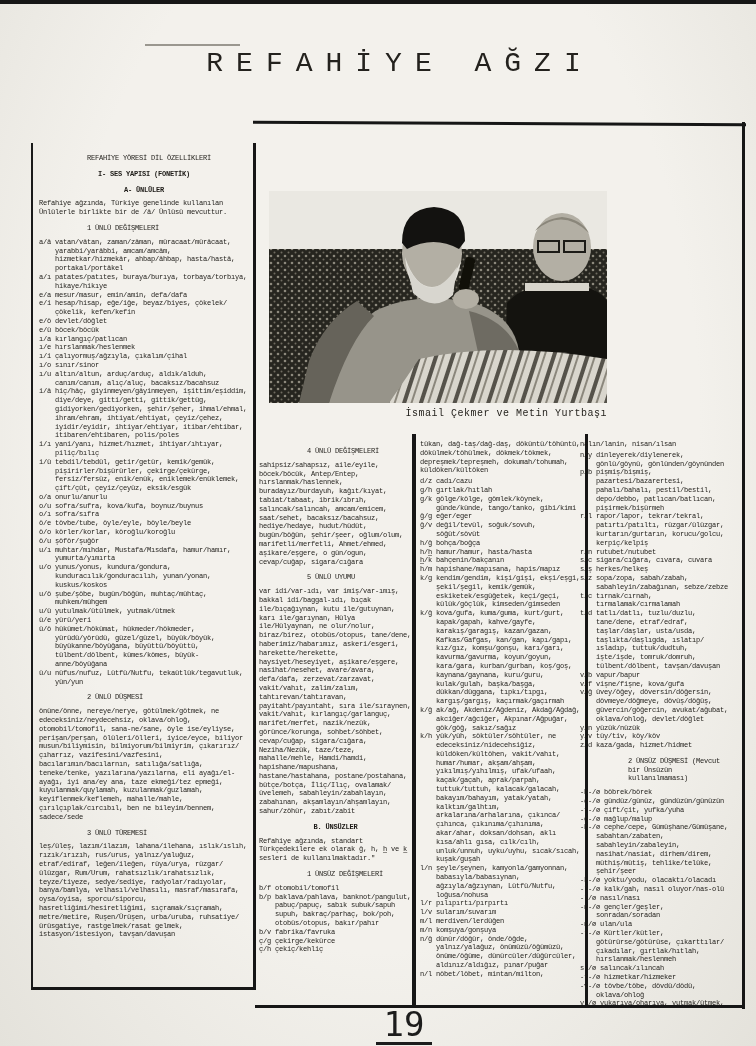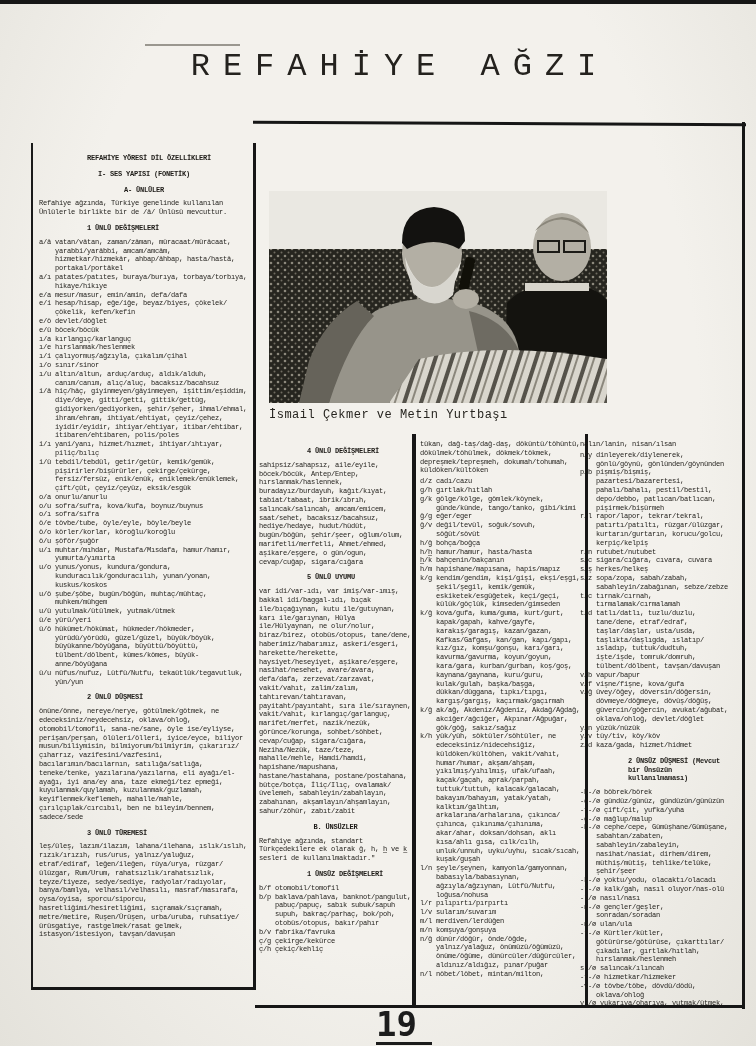--- a/index.html
+++ b/index.html
@@ -13,55 +13,55 @@
   .page{
     position:absolute;inset:0;
     background:
       radial-gradient(ellipse at 50% 40%, #f3f1ec 60%, #e4e2db 100%);
     border-top:4px solid #161616;
   }
   .scanmark{position:absolute;background:#9a978f;}
   .title{
     position:absolute;top:44px;left:0;width:756px;
     text-align:center;padding-left:44px;box-sizing:border-box;
-    font-size:32px;letter-spacing:13px;font-weight:normal;
+    font-size:28px;letter-spacing:13px;font-weight:normal;
     color:#24221e;white-space:nowrap;
   }
   
   .rule{position:absolute;background:#161616;}
   
   .col{
     position:absolute;overflow:hidden;
     font-size:7px;line-height:8.8px;letter-spacing:-0.2px;
     text-align:left;
   }
-  .col .b-h{font-weight:bold;margin:7px 0 5px 0;padding-left:48px;}
+  .col .b-h{font-weight:normal;margin:7px 0 5px 0;padding-left:48px;}
   .col .b-hc{font-weight:bold;text-align:center;margin:7px 0 5px 0;}
   .col .b-p{margin:0 0 2px 0;}
   .col .b-e{padding-left:16px;text-indent:-16px;margin:0;}
   .col1{left:31px;top:139px;width:225px;height:847px;
     border-left:2px solid #1a1a1a;border-right:3px solid #161616;border-bottom:3px solid #161616;
     padding:4px 4px 4px 6px;box-sizing:border-box;}
   .col2{left:259px;top:436px;width:153px;height:566px;}
   .col3{left:420px;top:436px;width:163px;height:566px;}
   .col4{left:580px;top:436px;width:149px;height:566px;}
   .photo{
     position:absolute;left:269px;top:187px;width:338px;height:212px;
     background:#e9e7e2;
   }
   .caption{
     position:absolute;left:269px;top:404px;width:338px;
-    text-align:left;font-size:12px;letter-spacing:0.5px;color:#26241f;
+    text-align:right;font-size:10px;letter-spacing:0.5px;color:#26241f;
   }
   .pagenum{
     position:absolute;left:376px;top:1002px;width:56px;
+    text-align:center;
     font-size:34px;line-height:36px;color:#1c1c1c;
     border-bottom:3px solid #1c1c1c;
     font-family:"DejaVu Sans Mono",monospace;
-    font-weight:bold;
   }
 </style>
 </head>
 <body>
 
 <div class="page">
 
   <div class="title">REFAHİYE AĞZI</div>
 
   <div class="rule" style="left:253px;top:118px;width:493px;height:3px;transform:rotate(0.3deg);"></div>
@@ -76,21 +76,21 @@
       <div class="b-hc">I- SES YAPISI (FONETİK)</div>
       <div class="b-hc">A- ÜNLÜLER</div>
       <div class="b-p">Refahiye ağzında, Türkiye genelinde kullanılan Ünlülerle birlikte bir de /ä/ Ünlüsü mevcuttur.</div>
       <div class="b-h">1 ÜNLÜ DEĞİŞMELERİ</div>
       <div class="b-e">a/ä vatan/vätan, zaman/zäman, müracaat/müräcaat, yarabbi/yaräbbi, amcam/amcäm, hizmetkar/hizmekär, ahbap/ähbap, hasta/hastä, portakal/portäkel</div>
       <div class="b-e">a/ı patates/patıtes, buraya/burıya, torbaya/torbıya, hikaye/hikıye</div>
       <div class="b-e">e/a mesur/masur, emin/amin, defa/dafa</div>
       <div class="b-e">e/i hesap/hisap, eğe/iğe, beyaz/biyes, çökelek/çökelik, kefen/kefin</div>
       <div class="b-e">e/ö devlet/döğlet</div>
       <div class="b-e">e/ü böcek/böcük</div>
-      <div class="b-e">ı/a kırlangıç/karlanguç</div>
+      <div class="b-e">ı/a kırlangıç/patlıcan</div>
       <div class="b-e">ı/e hırslanmak/heslenmek</div>
       <div class="b-e">ı/i çalıyormuş/ağzıyla, çıkalım/çihal</div>
       <div class="b-e">ı/o sınır/sinor</div>
       <div class="b-e">ı/u altın/altun, arduç/arduç, aldık/alduh, canım/canım, alıç/aluç, bacaksız/bacahsuz</div>
       <div class="b-e">i/ä hiç/häç, giyinmeyen/gäyinmeyen, işittim/eşiddim, diye/deye, gitti/getti, gittik/gettüg, gidiyorken/gediyorken, şehir/şeher, ihmal/ehmal, ihram/ehram, ihtiyat/ehtiyat, çeyiz/çehez, iyidir/eyidir, ihtiyar/ehtiyar, itibar/ehtibar, itibaren/ehtibaren, polis/poles</div>
       <div class="b-e">i/ı yani/yanı, hizmet/hızmet, ihtiyar/ıhtıyar, piliç/bılıç</div>
       <div class="b-e">i/ü tebdil/tebdül, getir/getür, kemik/gemük, pişirirler/bişürürler, çekirge/çekürge, fersiz/fersüz, enik/enük, eniklemek/enüklemek, çift/çüt, çeyiz/çeyüz, eksik/esgük</div>
       <div class="b-e">o/a onurlu/anurlu</div>
       <div class="b-e">o/u sofra/sufra, kova/kufa, boynuz/buynus</div>
       <div class="b-e">o/ı sofra/sıfra</div>

